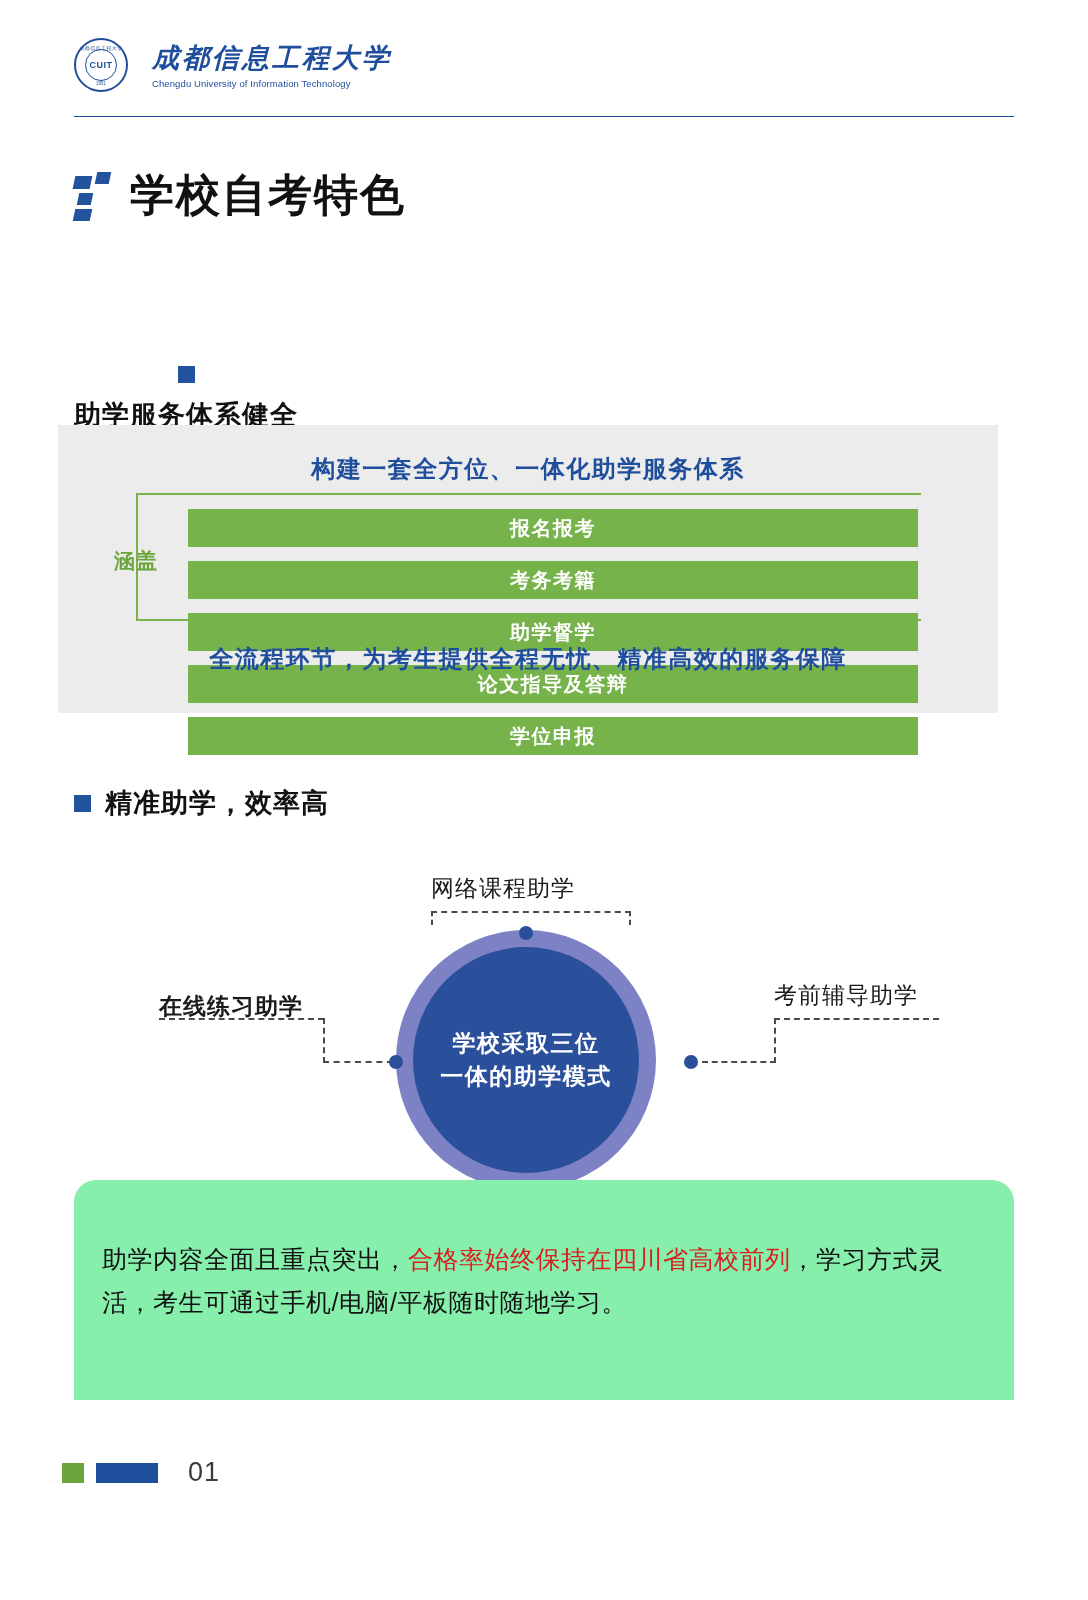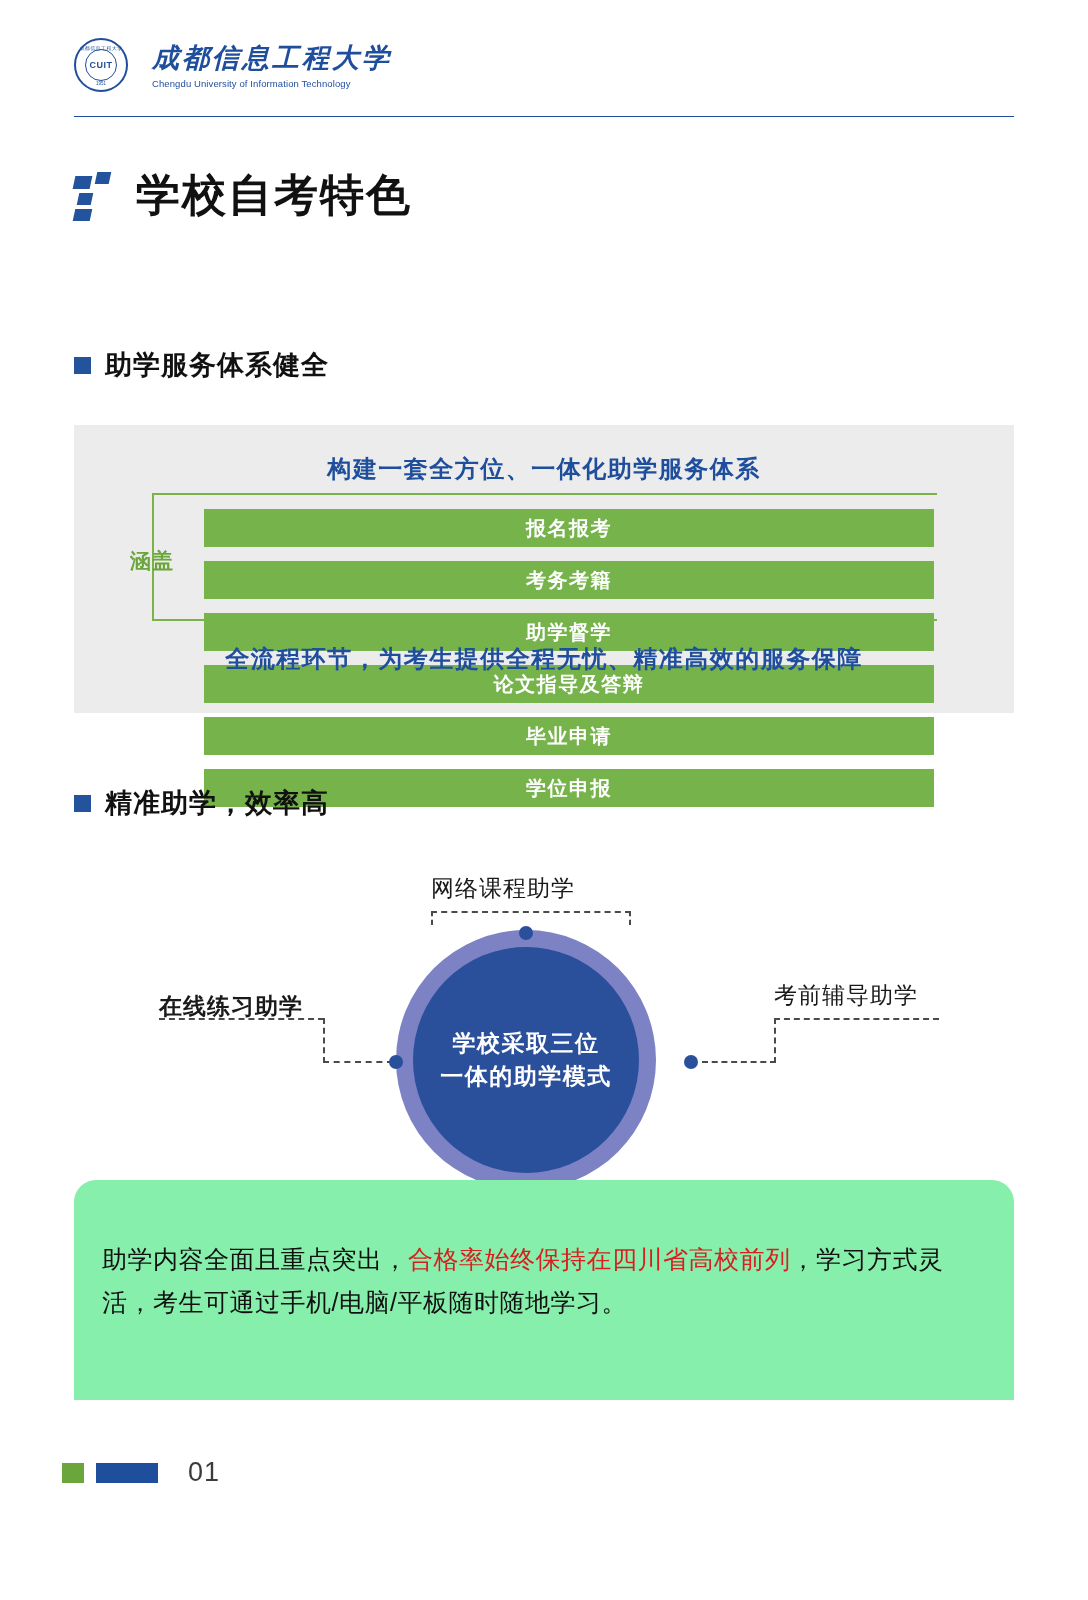--- a/index.html
+++ b/index.html
@@ -104,21 +104,21 @@
     margin-top: 3px;
   }
 
   
   .page-title-row {
     position: absolute;
     top: 172px;
     left: 74px;
     display: flex;
     align-items: center;
-    gap: 22px;
+    gap: 16px;
   }
   .title-mark {
     position: relative;
     width: 40px;
     height: 46px;
     flex: none;
   }
   .title-mark i {
     position: absolute;
     background: #24539e;
@@ -149,27 +149,27 @@
     height: 17px;
     background: #24539e;
     flex: none;
   }
   .section-head .label {
     font-size: 27px;
     font-weight: bold;
     color: #111111;
     letter-spacing: 1px;
   }
-  #section-1 { top: 347px; }
+  #section-1 { top: 366px; flex-direction: column; }
   #section-2 { top: 785px; }
 
   
   .panel {
     position: absolute;
-    left: 74px;
+    left: 58px;
     top: 425px;
     width: 940px;
     height: 288px;
     background: #ececec;
   }
   .panel-title {
     text-align: center;
     color: #1f4e9c;
     font-size: 24px;
     font-weight: bold;
@@ -386,21 +386,20 @@
 
 <div class="panel">
   <div class="panel-title">构建一套全方位、一体化助学服务体系</div>
   <div class="bracket-area"></div>
   <div class="bracket-label">涵盖</div>
   <div class="chips">
     <div class="chip">报名报考</div>
     <div class="chip">考务考籍</div>
     <div class="chip">助学督学</div>
     <div class="chip">论文指导及答辩</div>
-    <div class="chip">毕业申请</div>
     <div class="chip">学位申报</div>
   </div>
   <div class="panel-foot">全流程环节，为考生提供全程无忧、精准高效的服务保障</div>
 </div>
 
 <div class="section-head" id="section-2">
   <div class="sq"></div>
   <div class="label">精准助学，效率高</div>
 </div>
 

